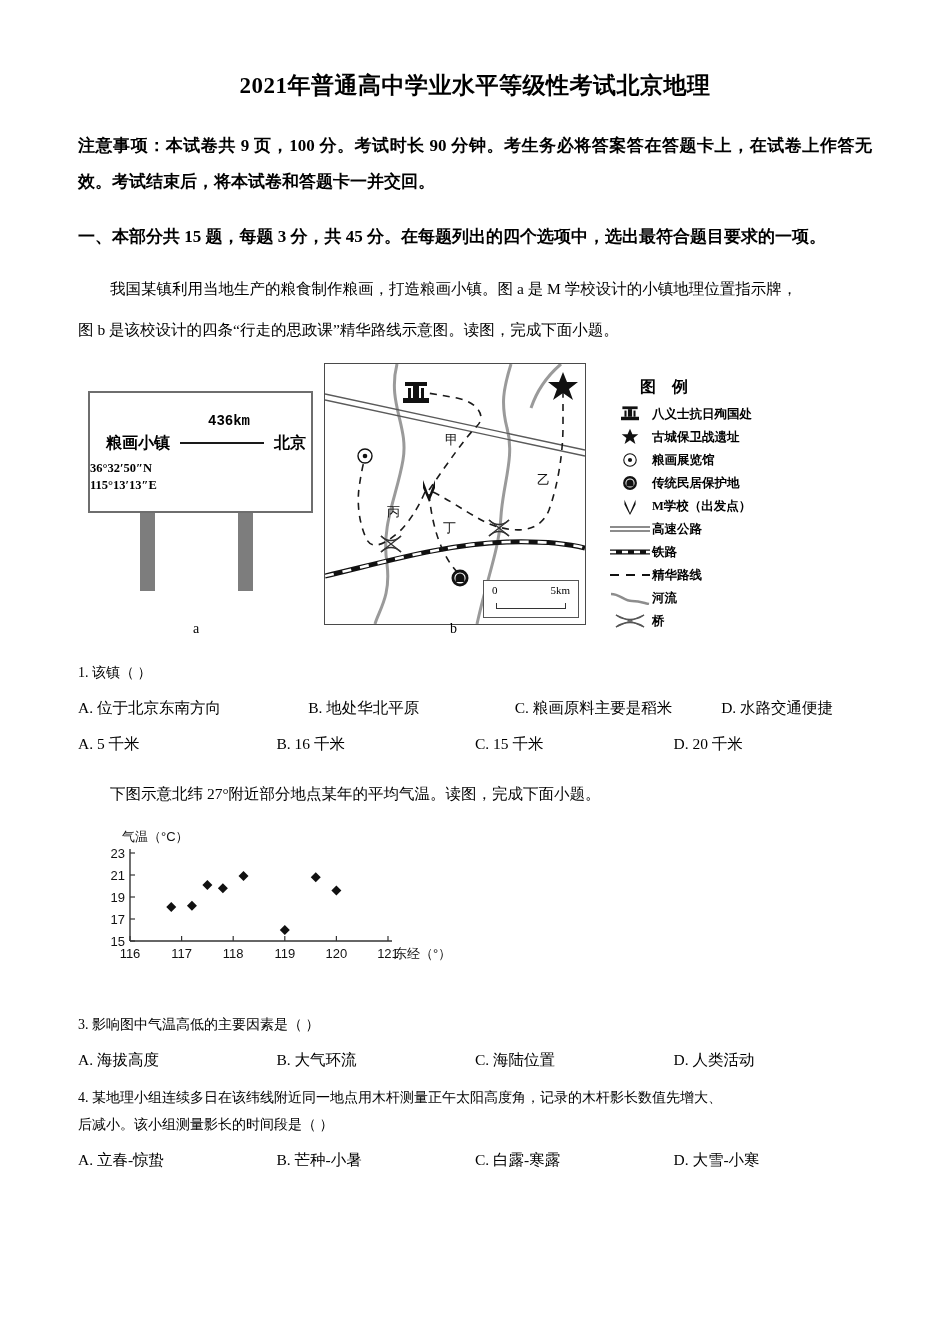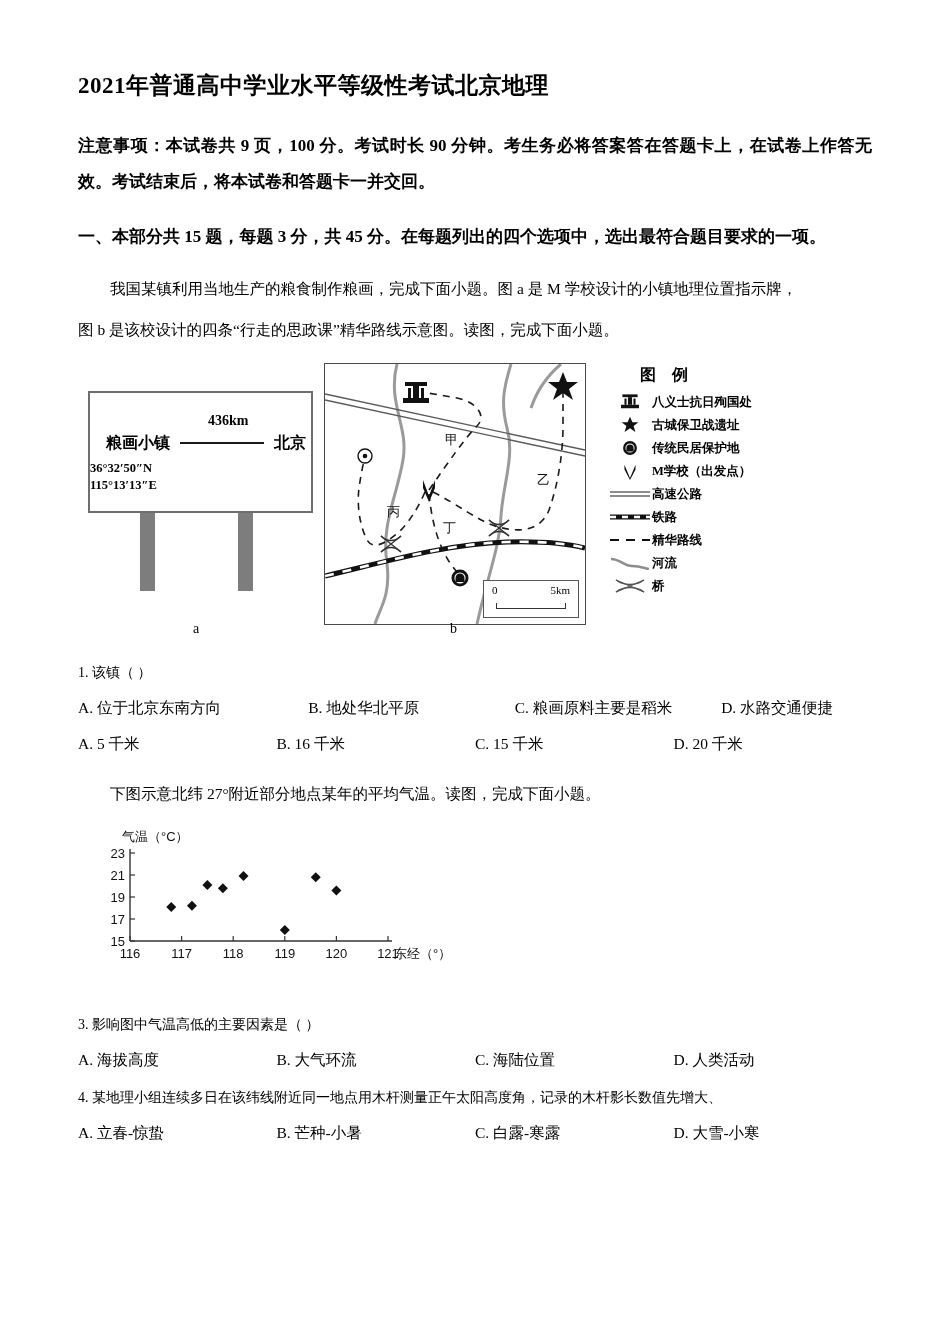--- a/index.html
+++ b/index.html
@@ -16,20 +16,21 @@
     overflow: hidden;
   }
   .page {
     position: relative;
     width: 950px;
     height: 1344px;
     box-sizing: border-box;
     padding: 0 78px;
   }
   .doc-title {
+    text-align: center;
     font-size: 23px;
     font-weight: bold;
     letter-spacing: 0.5px;
     margin-top: 72px;
     margin-bottom: 0;
     line-height: 1.2;
   }
   .notice {
     font-size: 17px;
     font-weight: bold;
@@ -76,21 +77,21 @@
     border: 2px solid #6e6e6e;
     background: #ffffff;
     box-sizing: border-box;
   }
   .sign-dist {
     position: absolute;
     left: 118px;
     top: 20px;
     font-size: 14px;
     font-weight: bold;
-    font-family: Liberation Serif, serif;
+    font-family: Liberation Mono, monospace;
   }
   .sign-row {
     position: absolute;
     left: 16px;
     top: 40px;
     width: 200px;
     display: flex;
     align-items: center;
     gap: 8px;
   }
@@ -168,21 +169,21 @@
     height: 6px;
     border: 1px solid #333;
     border-top: none;
     box-sizing: border-box;
   }
 
   
   .legend {
     position: absolute;
     left: 530px;
-    top: 2px;
+    top: 14px;
     width: 230px;
   }
   .legend-title {
     font-size: 16px;
     font-weight: bold;
     letter-spacing: 6px;
     margin-left: 32px;
     margin-bottom: 5px;
   }
   .legend-row {
@@ -247,21 +248,21 @@
 <body>
 
 <div class="page">
 
   <h1 class="doc-title">2021年普通高中学业水平等级性考试北京地理</h1>
 
   <p class="notice">注意事项：本试卷共 9 页，100 分。考试时长 90 分钟。考生务必将答案答在答题卡上，在试卷上作答无效。考试结束后，将本试卷和答题卡一并交回。</p>
 
   <p class="section-head">一、本部分共 15 题，每题 3 分，共 45 分。在每题列出的四个选项中，选出最符合题目要求的一项。</p>
 
-  <p class="passage">我国某镇利用当地生产的粮食制作粮画，完成下面小题。图 a 是 M 学校设计的小镇地理位置指示牌，</p>
+  <p class="passage">我国某镇利用当地生产的粮食制作粮画，打造粮画小镇。图 a 是 M 学校设计的小镇地理位置指示牌，</p>
   <p class="passage noindent" style="margin-top:-10px;">图 b 是该校设计的四条“行走的思政课”精华路线示意图。读图，完成下面小题。</p>
 
   <div class="figures">
 
     <div class="sign-wrap">
       <div class="sign-board">
         <div class="sign-dist">436km</div>
         <div class="sign-row">
           <span class="sign-town">粮画小镇</span>
           <span class="sign-line"></span>
@@ -372,20 +373,29 @@
 
       <div class="legend-row">
         <span class="legend-sym">
           <svg width="18" height="18" viewBox="0 0 26 26">
               <polygon fill="#111" points="13,1 16.5,9 25,9 18.2,14.3 20.8,23 13,17.8 5.2,23 7.8,14.3 1,9 9.5,9"></polygon>
             </svg>
         </span>
         <span class="legend-txt">古城保卫战遗址</span>
       </div>
 
+      <div class="legend-row">
+        <span class="legend-sym">
+          <svg width="18" height="18" viewBox="0 0 26 26">
+            <circle cx="13" cy="13" r="9" fill="#fff" stroke="#111" stroke-width="1.6"></circle>
+            <circle cx="13" cy="13" r="3" fill="#111"></circle>
+            </svg>
+        </span>
+        <span class="legend-txt">粮画展览馆</span>
+      </div>
 
       <div class="legend-row">
         <span class="legend-sym">
           <svg width="18" height="18" viewBox="0 0 26 26">
             <circle cx="13" cy="13" r="10" fill="#111"></circle>
             <circle cx="13" cy="13" r="6.6" fill="#fff"></circle>
             <path d="M7.8,18 L7.8,13 A5.2,5.2 0 0 1 18.2,13 L18.2,18 Z" fill="#111"></path>
             </svg>
         </span>
         <span class="legend-txt">传统民居保护地</span>
@@ -522,20 +532,21 @@
     <div>A.  海拔高度</div>
     <div>B.  大气环流</div>
     <div>C.  海陆位置</div>
     <div>D.  人类活动</div>
   </div>
 
   <div class="q-stem">
     <span>4.</span>
     <span>某地理小组连续多日在该纬线附近同一地点用木杆测量正午太阳高度角，记录的木杆影长数值先增大、</span>
   </div>
+  <div class="q-stem" style="margin-top:-6px;">后减小。该小组测量影长的时间段是（    ）</div>
   <div class="opts">
     <div>A.  立春-惊蛰</div>
     <div>B.  芒种-小暑</div>
     <div>C.  白露-寒露</div>
     <div>D.  大雪-小寒</div>
   </div>
 
 </div>
 
 </body></html>

